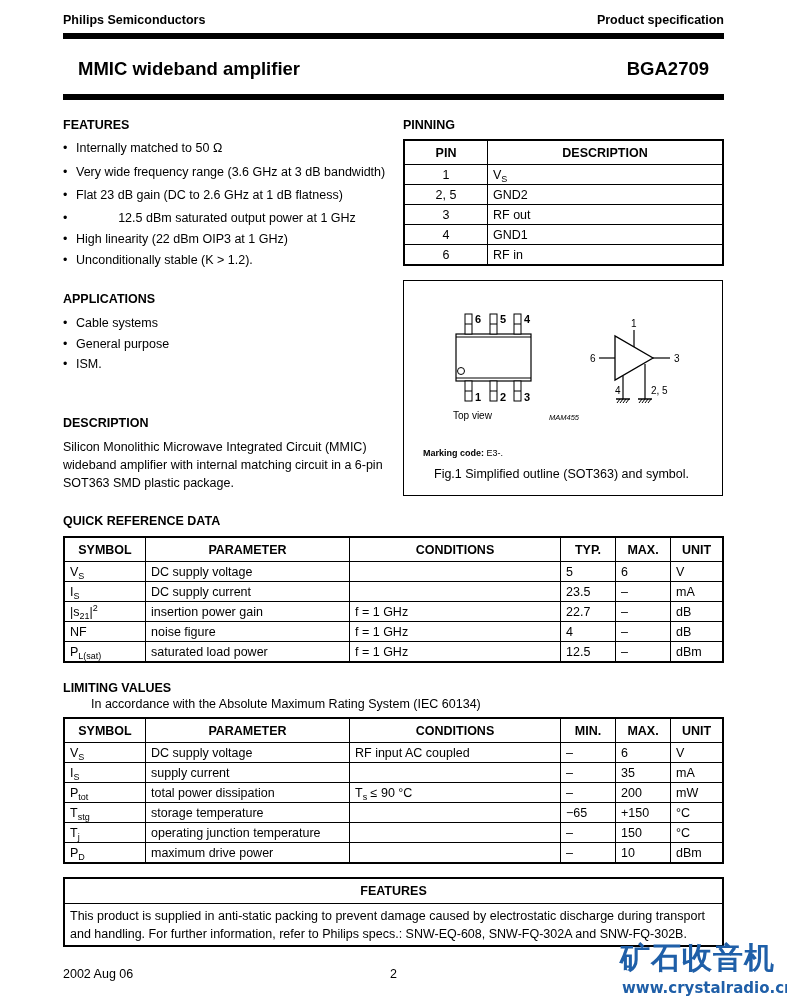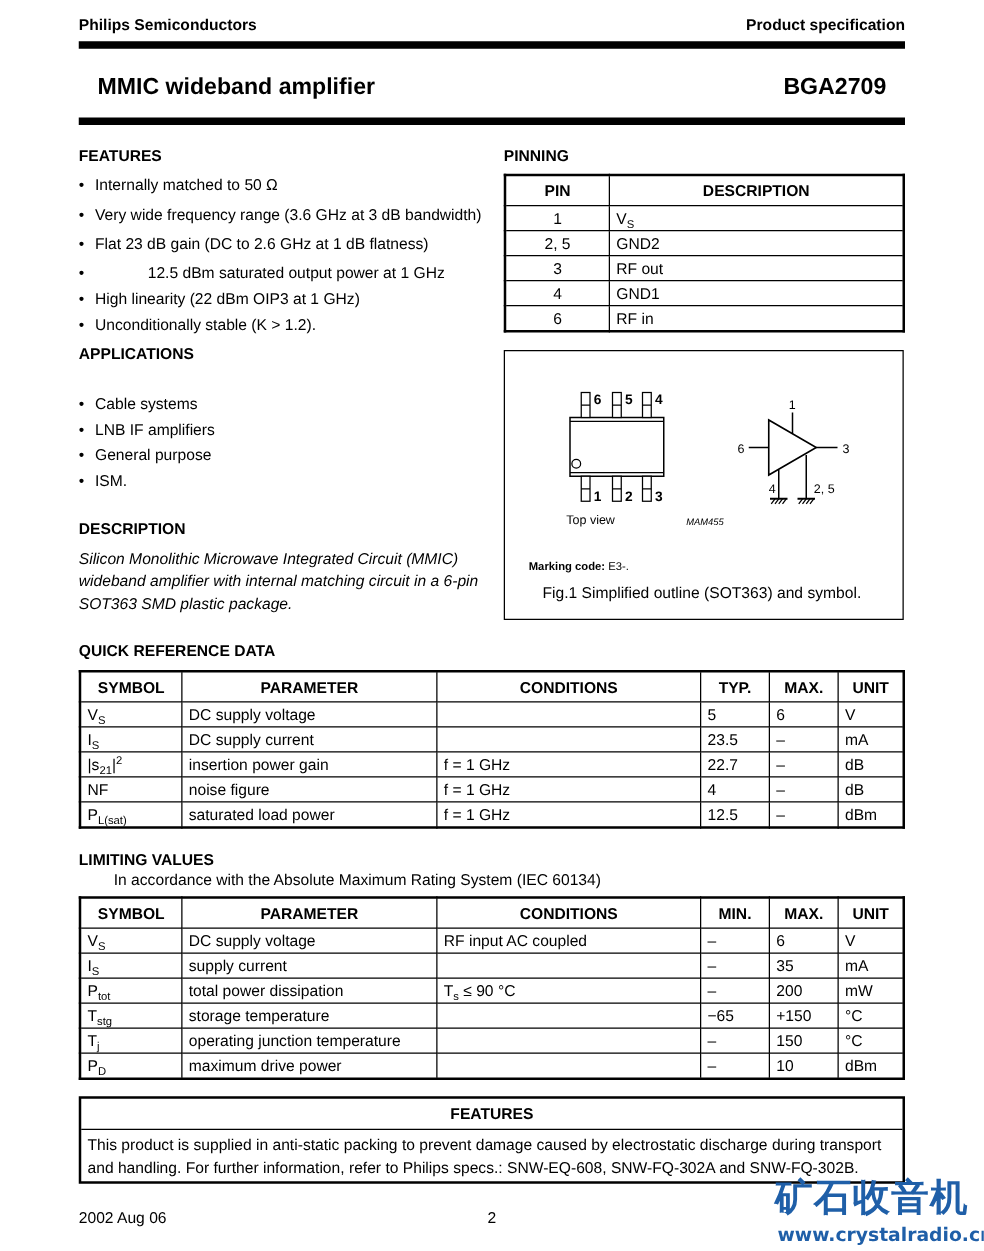--- a/index.html
+++ b/index.html
@@ -46,30 +46,29 @@
 <div class="abs sec-h" style="left:63px; top:118px;">FEATURES</div>
 <ul class="abs bullets" style="left:63px; top:141px; width:335px;">
   <li style="height:24px;">Internally matched to 50 Ω</li>
   <li style="height:23px;">Very wide frequency range (3.6 GHz at 3 dB bandwidth)</li>
   <li style="height:23px;">Flat 23 dB gain (DC to 2.6 GHz at 1 dB flatness)</li>
   <li style="height:21px;text-align:center;">12.5 dBm saturated output power at 1 GHz</li>
   <li style="height:21px;">High linearity (22 dBm OIP3 at 1 GHz)</li>
   <li style="height:20px;">Unconditionally stable (K &gt; 1.2).</li>
 </ul>
 
-<div class="abs sec-h" style="left:63px; top:276px;">APPLICATIONS</div>
+<div class="abs sec-h" style="left:63px; top:292px;">APPLICATIONS</div>
 <ul class="abs bullets" style="left:63px; top:316px; width:335px;">
   <li style="height:20.5px;">Cable systems</li>
-  <li style="height:20.5px;">LNB IF amplifiers</li>
   <li style="height:20.5px;">General purpose</li>
   <li style="height:20.5px;">ISM.</li>
 </ul>
 
 <div class="abs sec-h" style="left:63px; top:416px;">DESCRIPTION</div>
-<div class="abs para" style="left:63px; top:438px; width:335px;font-style:italic;">Silicon Monolithic Microwave Integrated Circuit (MMIC) wideband amplifier with internal matching circuit in a 6-pin SOT363 SMD plastic package.</div>
+<div class="abs para" style="left:63px; top:438px; width:335px;">Silicon Monolithic Microwave Integrated Circuit (MMIC) wideband amplifier with internal matching circuit in a 6-pin SOT363 SMD plastic package.</div>
 
 <div class="abs sec-h" style="left:403px; top:118px;">PINNING</div>
 <table class="abs outer pin-table" style="left:403px; top:139px; width:321px;">
   <tbody>
       <tr>
     <th style="width:72px;">PIN</th>
     <th>DESCRIPTION</th>
   </tr>
   <tr>
     <td class="c">1</td>

